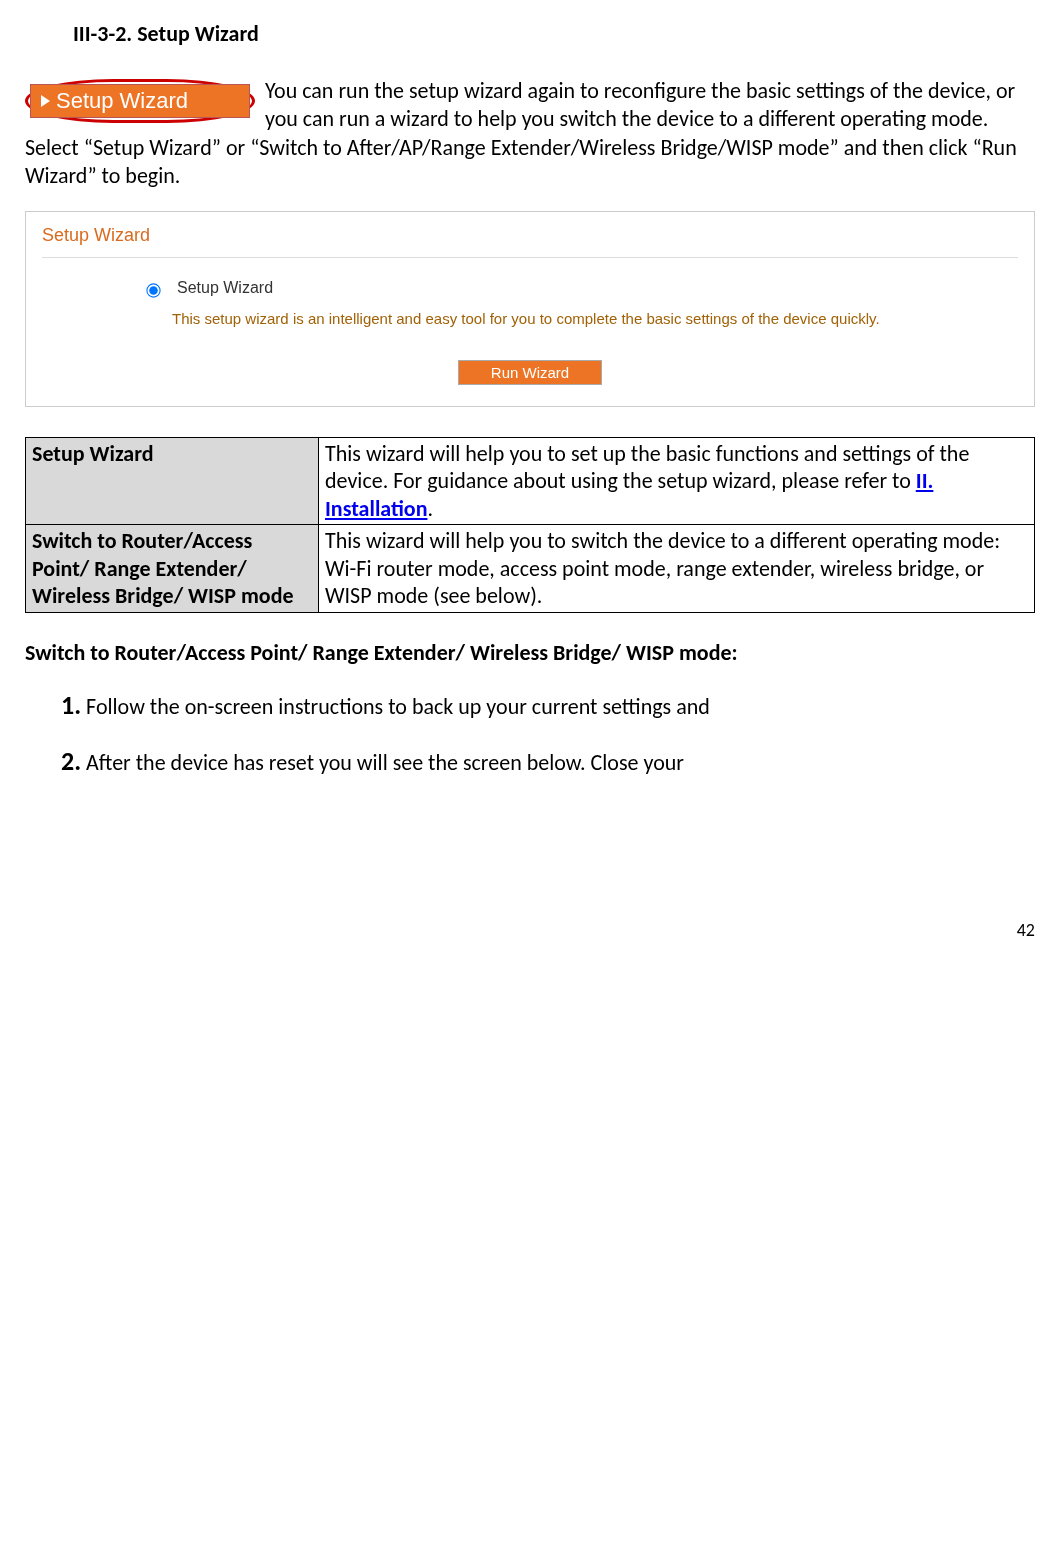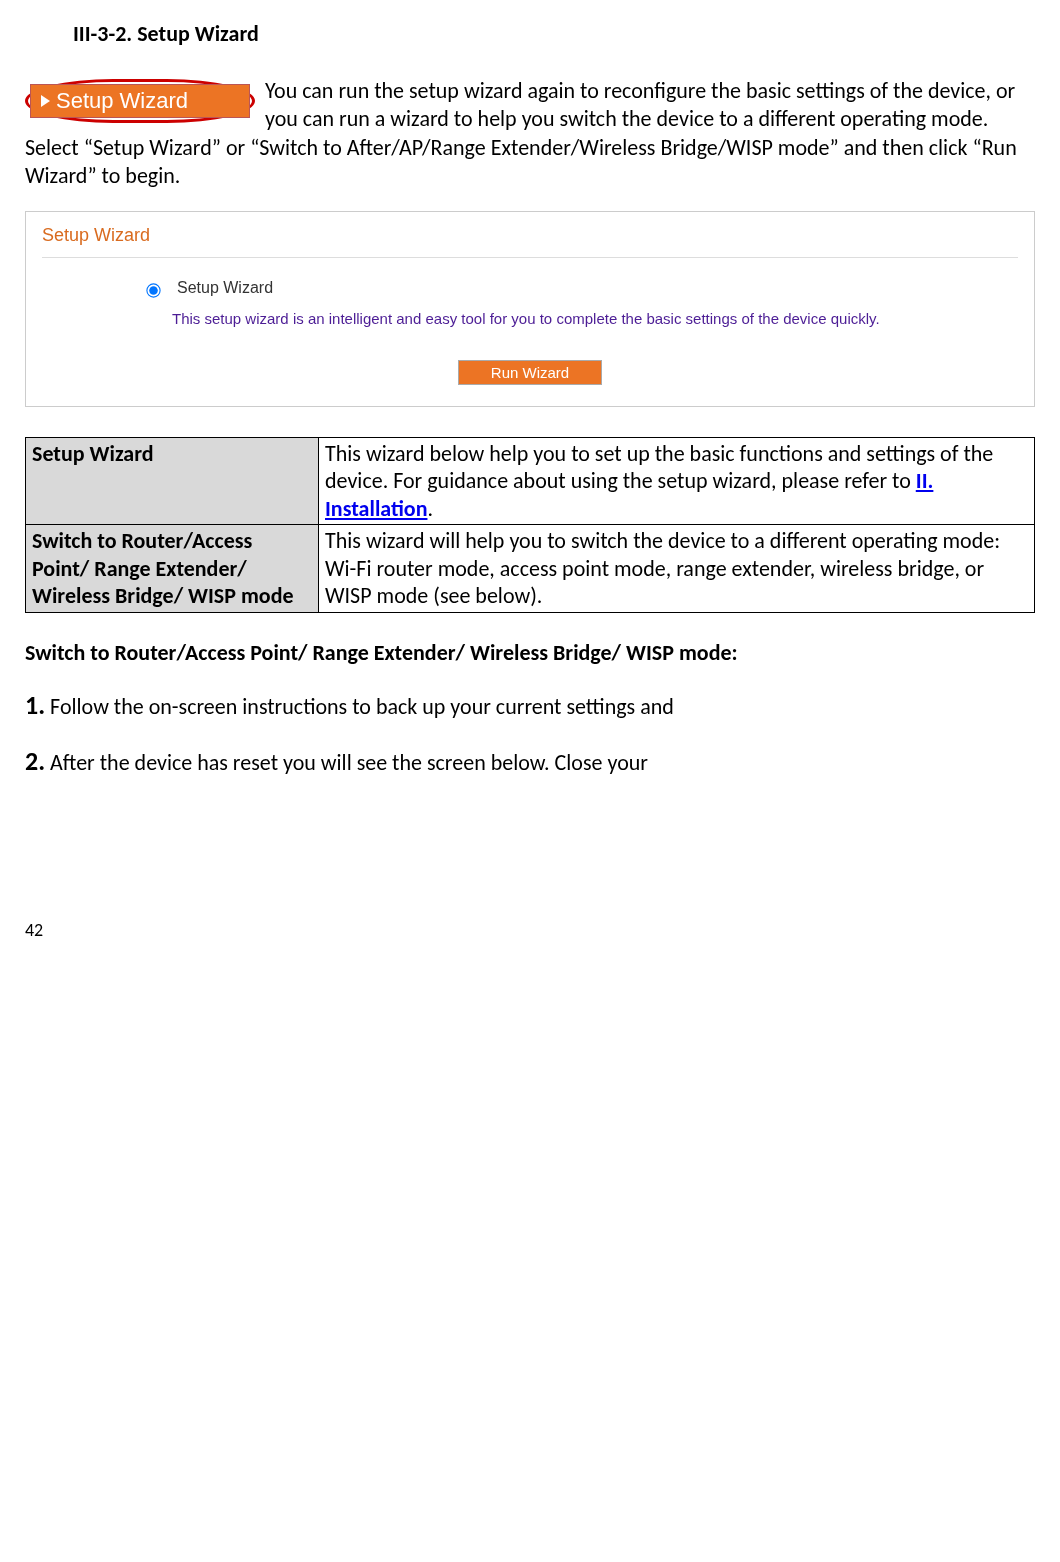--- a/index.html
+++ b/index.html
@@ -80,21 +80,21 @@
     align-items: center;
     gap: 14px;
     font-size: 16px;
     color: #333;
     margin-bottom: 8px;
   }
   .radio-row input[type=radio] {
     transform: scale(1.1);
   }
   .radio-desc {
-    color: #4c1d95;
+    color: #a16207;
     font-size: 15px;
     margin-left: 30px;
     line-height: 1.6;
   }
   .run-wizard-wrap {
     text-align: center;
     margin-top: 10px;
   }
   .run-wizard-btn {
     background: #ec7424;
@@ -127,31 +127,32 @@
     text-decoration: underline;
     font-weight: bold;
   }
   .sub-heading {
     font-weight: bold;
     font-size: 22px;
     margin-bottom: 22px;
   }
   .step {
     margin-bottom: 22px;
+    margin-left: 36px;
   }
   .step .num {
     font-weight: bold;
     font-size: 26px;
   }
   .step-indent {
     margin-left: 36px;
     display: block;
   }
   .page-number {
-    text-align: left;
+    text-align: right;
     font-size: 18px;
     margin-top: 140px;
   }
 </style>
 </head>
 <body>
 
 <div class="section-heading">III-3-2. Setup Wizard</div>
 
 <div class="intro-block">
@@ -177,21 +178,21 @@
   <div class="run-wizard-wrap">
     <button class="run-wizard-btn">Run Wizard</button>
   </div>
 </div>
 
 <table class="desc-table">
   <tbody>
       <tr>
     <td class="label-cell">Setup Wizard</td>
     <td>
-      <span>This wizard below help you to set up the basic functions and settings of the device. For guidance about using the setup wizard, please refer to </span><a href="#" class="link">II. Installation</a><span>.</span>
+      <span>This wizard will help you to set up the basic functions and settings of the device. For guidance about using the setup wizard, please refer to </span><a href="#" class="link">II. Installation</a><span>.</span>
     </td>
   </tr>
   <tr>
     <td class="label-cell">Switch to Router/Access Point/ Range Extender/ Wireless Bridge/ WISP mode</td>
     <td>This wizard will help you to switch the device to a different operating mode: Wi-Fi router mode, access point mode, range extender, wireless bridge, or WISP mode (see below).</td>
   </tr>
 </tbody>
   </table>
 
 <div class="sub-heading">Switch to Router/Access Point/ Range Extender/ Wireless Bridge/ WISP mode:</div>

